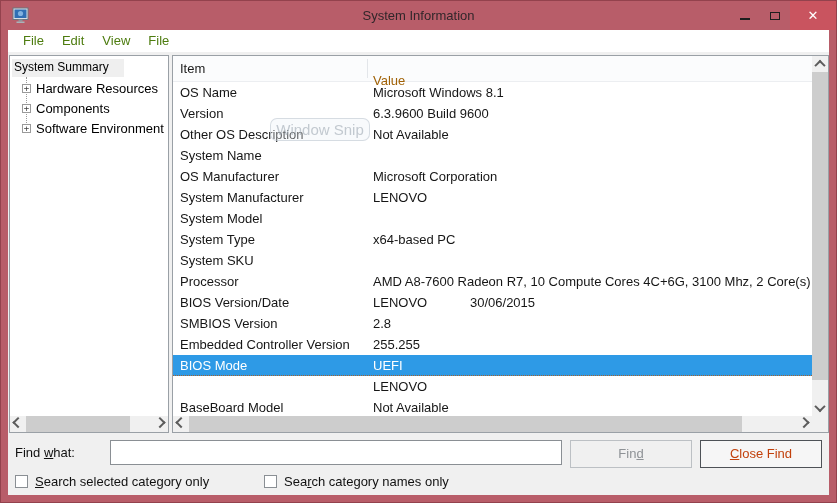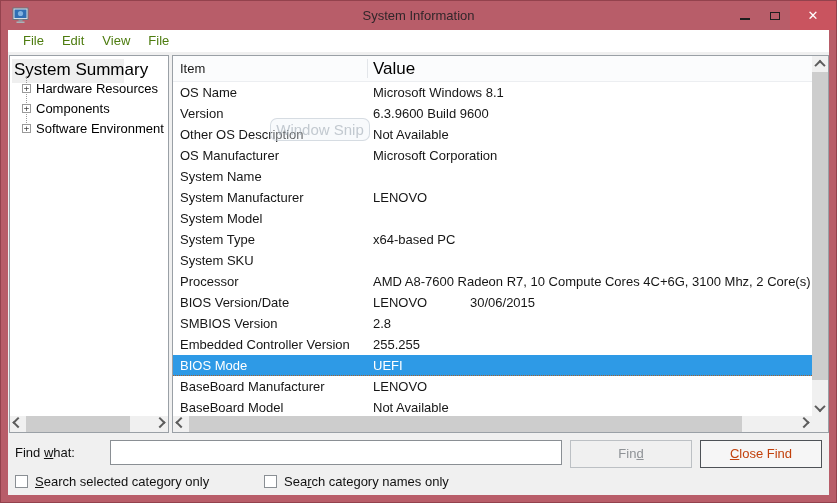--- a/index.html
+++ b/index.html
@@ -21,37 +21,37 @@
 
   
   .wbody { position:absolute; left:7px; right:7px; top:29px; bottom:7px; background:#f0f0f0; }
   .menubar { position:absolute; left:0; right:0; top:0; height:22px; background:#fff;
              display:flex; align-items:center; padding-left:6px; font-size:13px; color:#4d7c0f; }
   .menu-item { padding:2px 9px 3px 9px; }
 
   
   .tree-panel { position:absolute; left:1px; top:25px; width:160px; height:378px; background:#fff;
                 border:1px solid #9aa0a6; box-sizing:border-box; overflow:hidden; }
-  .tree-root { position:absolute; left:2px; top:3px; font-size:17px; background:#efefef;
+  .tree-root { position:absolute; left:2px; top:3px; font-size:12px; background:#efefef;
                padding:1px 4px 3px 2px; width:106px; white-space:nowrap; }
   .tree-guide { position:absolute; left:16px; top:21px; height:52px; border-left:1px dotted #9a9a9a; }
   .tree-children { position:absolute; left:0; top:22px; right:0; }
   .tree-row { position:relative; height:20px; display:flex; align-items:center; font-size:13px; white-space:nowrap; }
   .plusbox { margin-left:12px; width:9px; height:9px; border:1px solid #9a9a9a; background:#fff;
              color:#444; font-size:9px; line-height:7px; text-align:center; box-sizing:border-box;
              font-family:"DejaVu Sans Mono", monospace; flex:0 0 auto; position:relative; z-index:1; }
   .tree-label { margin-left:5px; }
 
   
   .table-panel { position:absolute; left:164px; top:25px; width:657px; height:378px; background:#fff;
                  border:1px solid #9aa0a6; box-sizing:border-box; overflow:hidden; }
   .thead { position:absolute; left:0; top:0; right:16px; height:25px; background:#fbfcfd;
            border-bottom:1px solid #eceef1; }
   .th-item { position:absolute; left:7px; top:0; line-height:25px; font-size:13px; color:#1a1a1a; }
-  .th-value { position:absolute; left:200px; top:0; line-height:25px; font-size:17px; color:#000000; }
+  .th-value { position:absolute; left:200px; top:12px; line-height:25px; font-size:13px; color:#a16207; }
   .th-divider { position:absolute; left:194px; top:3px; bottom:3px; width:1px; background:#e3e6ea; }
   .tbody { position:absolute; left:0; top:26px; right:16px; bottom:16px; overflow:hidden; }
   .trow { position:relative; height:21px; font-size:13px; color:#161616; box-sizing:border-box; }
   .c-item { position:absolute; left:7px; top:0; line-height:21px; white-space:nowrap; }
   .c-value { position:absolute; left:200px; right:2px; top:0; line-height:21px; white-space:nowrap; overflow:hidden; }
   .c-value2 { position:absolute; left:297px; top:0; line-height:21px; }
   .trow.selected { background:var(--selection,#2e9ae6); color:#fff; border-bottom:1px dotted #a4632f; }
 
   .ghost { position:absolute; left:97px; top:62px; width:100px; height:23px; box-sizing:border-box;
            border:1px solid rgba(185,195,205,0.55); border-radius:7px; background:rgba(236,241,245,0.35);
@@ -169,26 +169,26 @@
           </div>
           <div class="trow">
             <div class="c-item">Version</div>
             <div class="c-value">6.3.9600 Build 9600</div>
           </div>
           <div class="trow">
             <div class="c-item">Other OS Description</div>
             <div class="c-value">Not Available</div>
           </div>
           <div class="trow">
+            <div class="c-item">System Name</div>
+            <div class="c-value"></div>
+          </div>
+          <div class="trow">
             <div class="c-item">OS Manufacturer</div>
             <div class="c-value">Microsoft Corporation</div>
-          </div>
-          <div class="trow">
-            <div class="c-item">System Name</div>
-            <div class="c-value"></div>
           </div>
           <div class="trow">
             <div class="c-item">System Manufacturer</div>
             <div class="c-value">LENOVO</div>
           </div>
           <div class="trow">
             <div class="c-item">System Model</div>
             <div class="c-value"></div>
           </div>
           <div class="trow">
@@ -214,21 +214,20 @@
           </div>
           <div class="trow">
             <div class="c-item">Embedded Controller Version</div>
             <div class="c-value">255.255</div>
           </div>
           <div class="trow selected">
             <div class="c-item">BIOS Mode</div>
             <div class="c-value">UEFI</div>
           </div>
           <div class="trow">
-            <div class="c-item">BaseBoard Manufacturer</div>
             <div class="c-value">LENOVO</div>
           </div>
           <div class="trow">
             <div class="c-item">BaseBoard Model</div>
             <div class="c-value">Not Available</div>
           </div>
         </div>
       <div class="ghost">Window Snip</div>
       <div class="vscroll">
         <div class="sbtn up">

